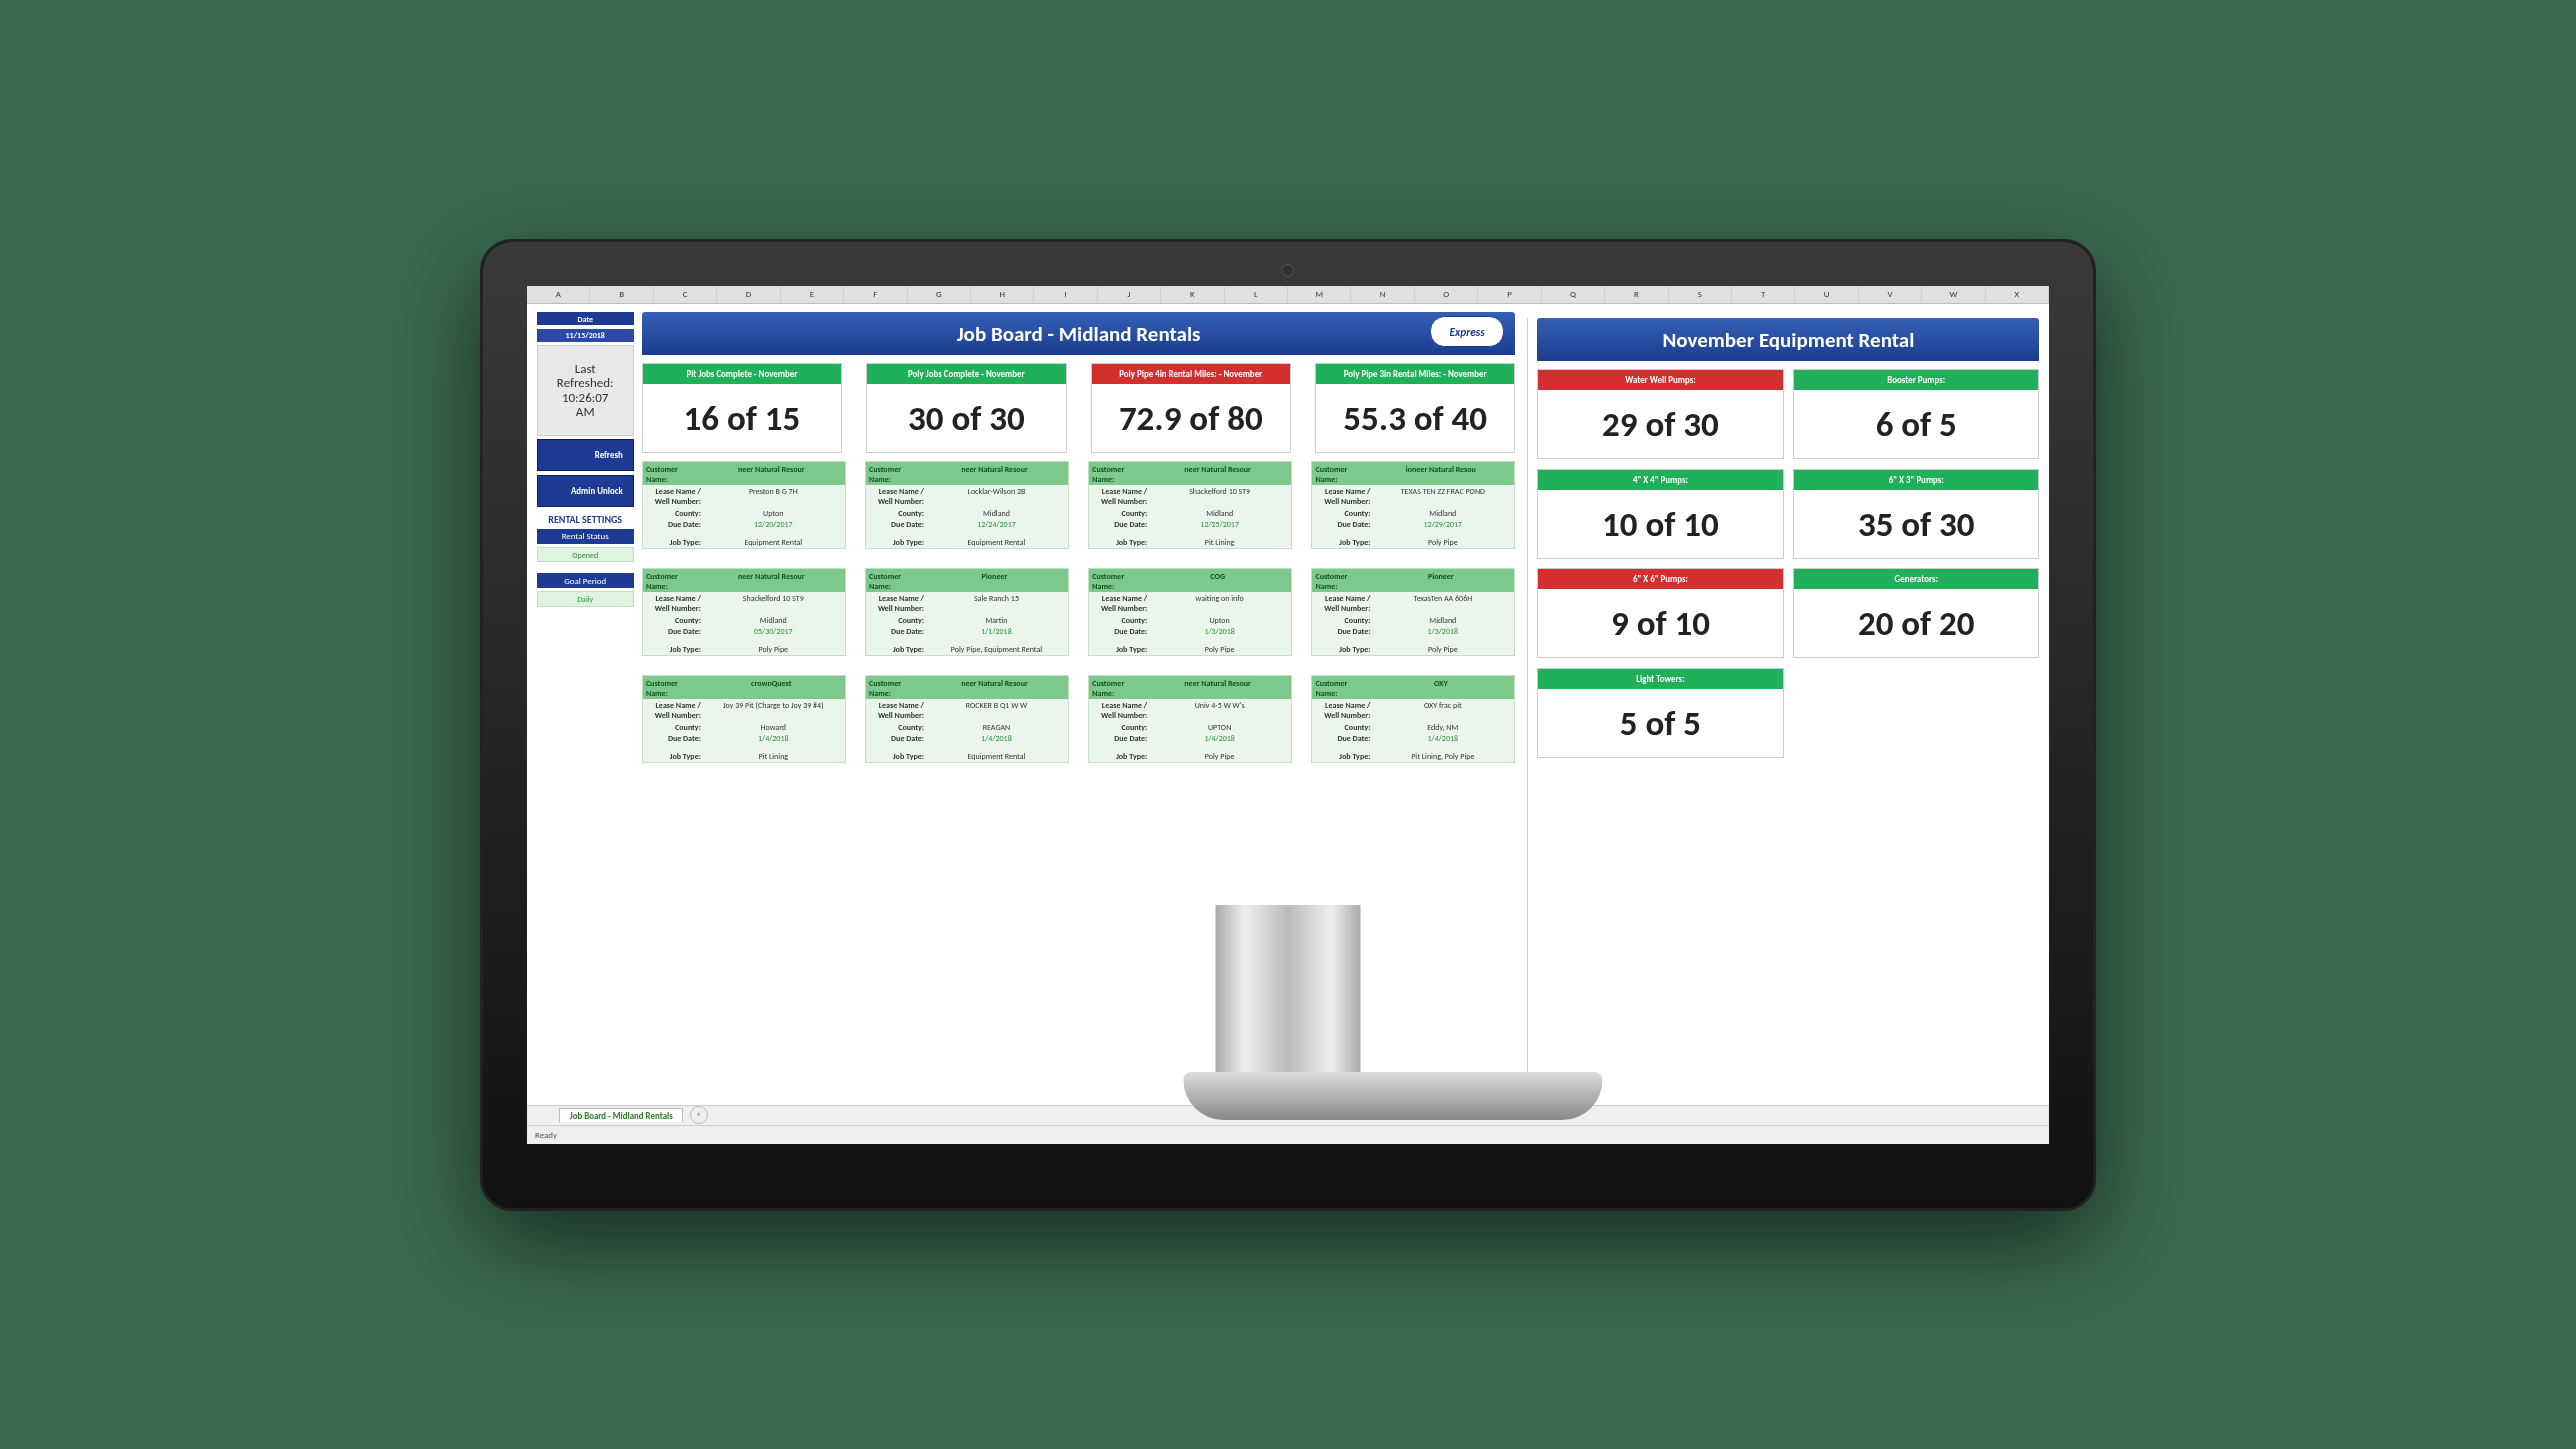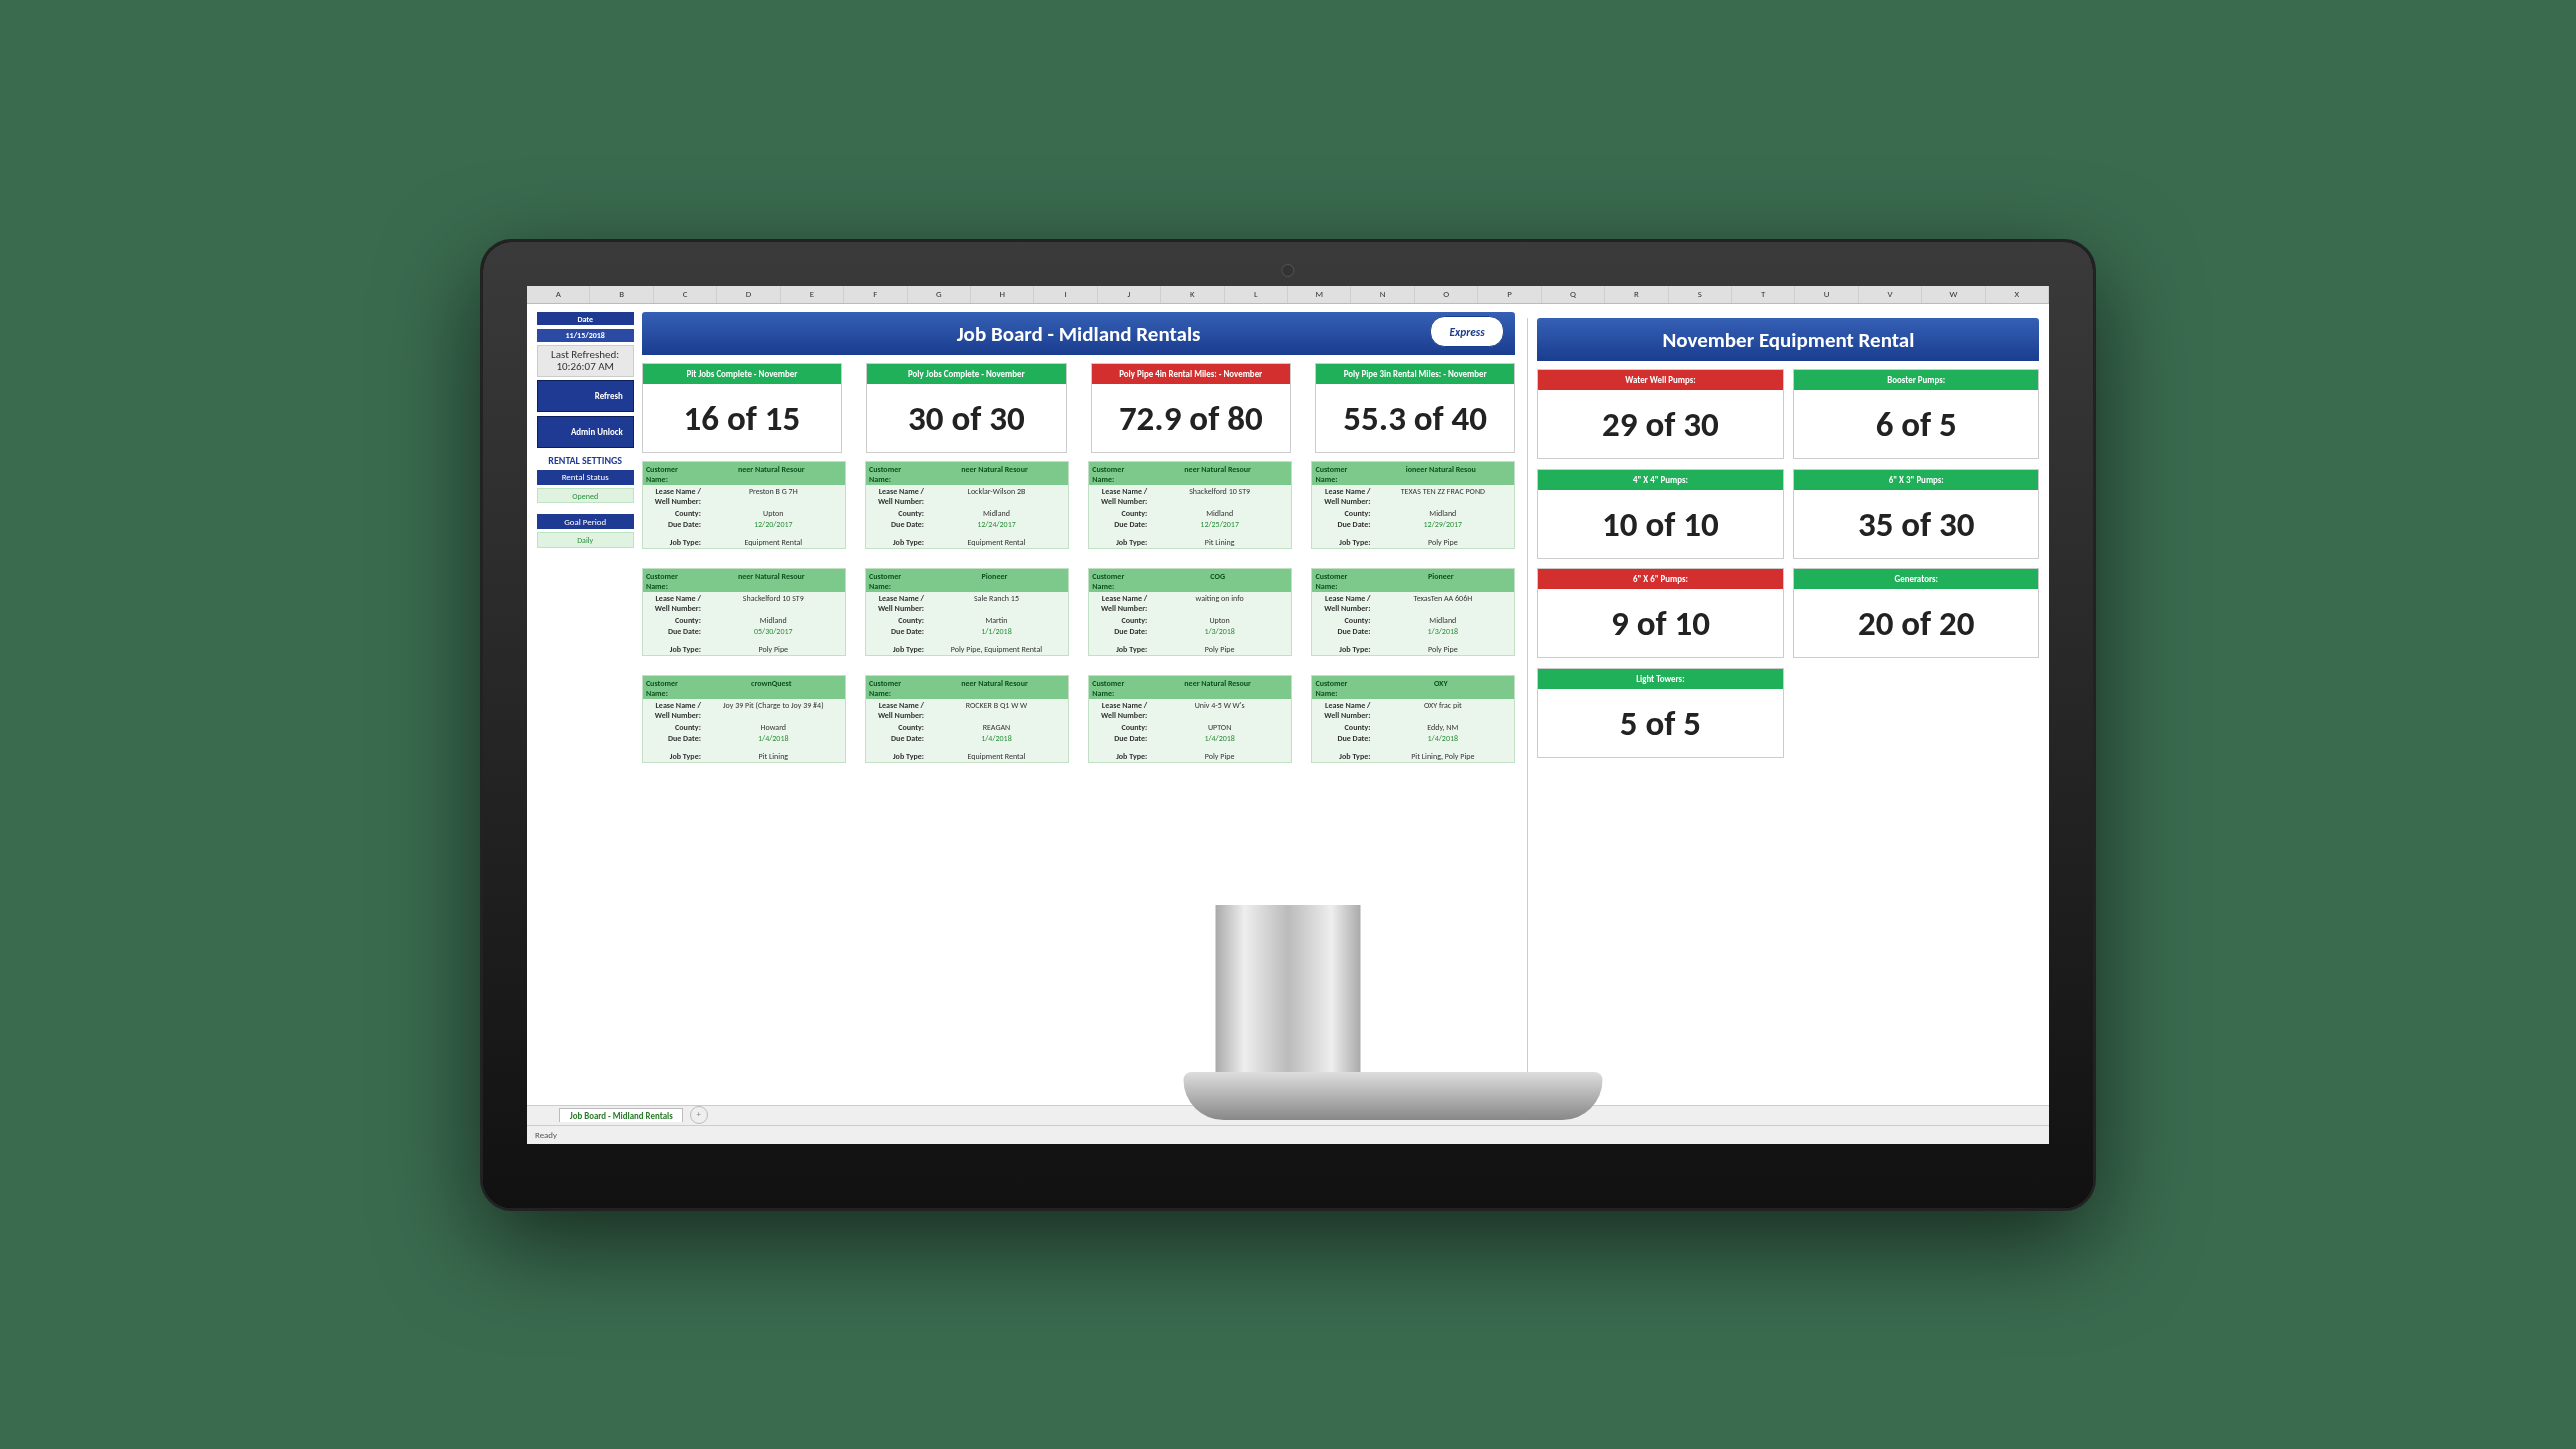--- a/index.html
+++ b/index.html
@@ -88,21 +88,21 @@
               <div>V</div>
               <div>W</div>
               <div>X</div>
             </div>
      <div class="wb">
 
       <div class="left">
        <div class="side">
         <div class="s-hdr">Date</div>
         <div class="s-hdr" style="background:#2b4aa3">11/15/2018</div>
-        <div class="s-val" style="font-size:11px;line-height:1.1;padding:3px">
+        <div class="s-val" style="font-size:13px;line-height:1.1;padding:16px">
           <div>Last Refreshed:</div>
           <div>10:26:07 AM</div>
         </div>
         <div class="s-btn">Refresh</div>
         <div class="s-btn">Admin Unlock</div>
         <div class="s-cap">RENTAL SETTINGS</div>
         <div class="s-opt">Rental Status</div>
         <div class="s-sub">Opened</div>
         <div style="height:4.8px"></div>
         <div class="s-opt">Goal Period</div>

